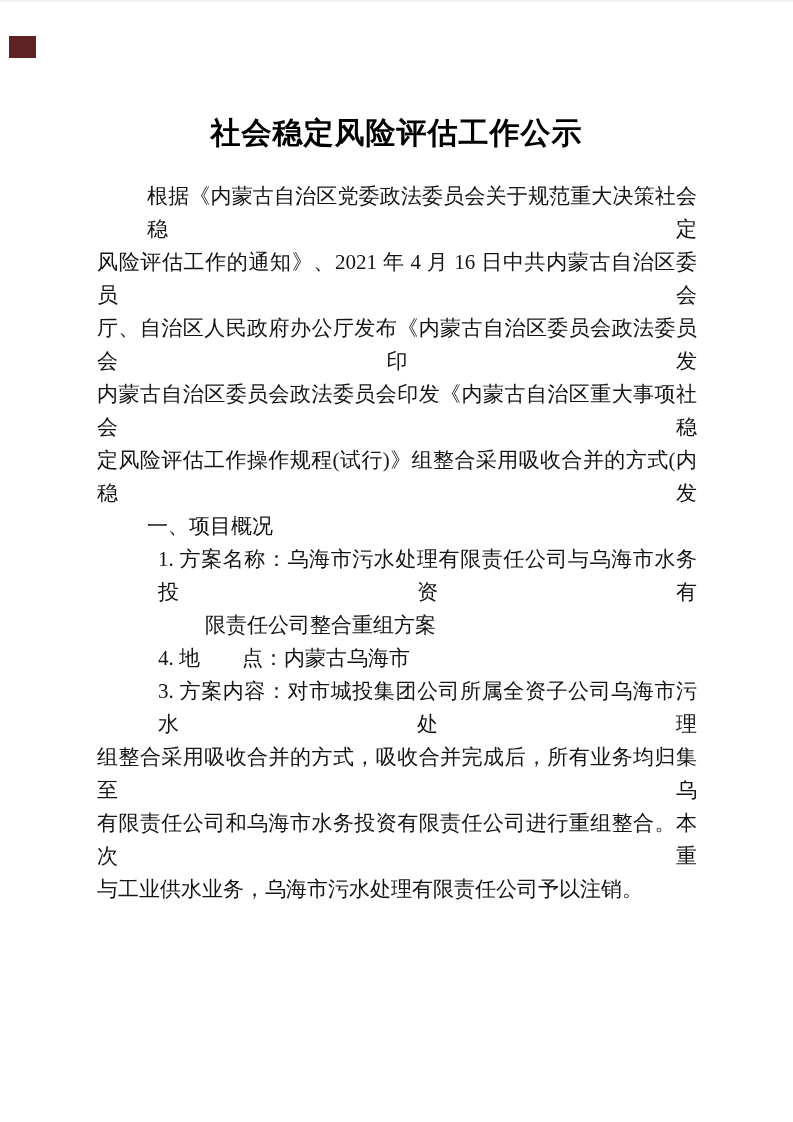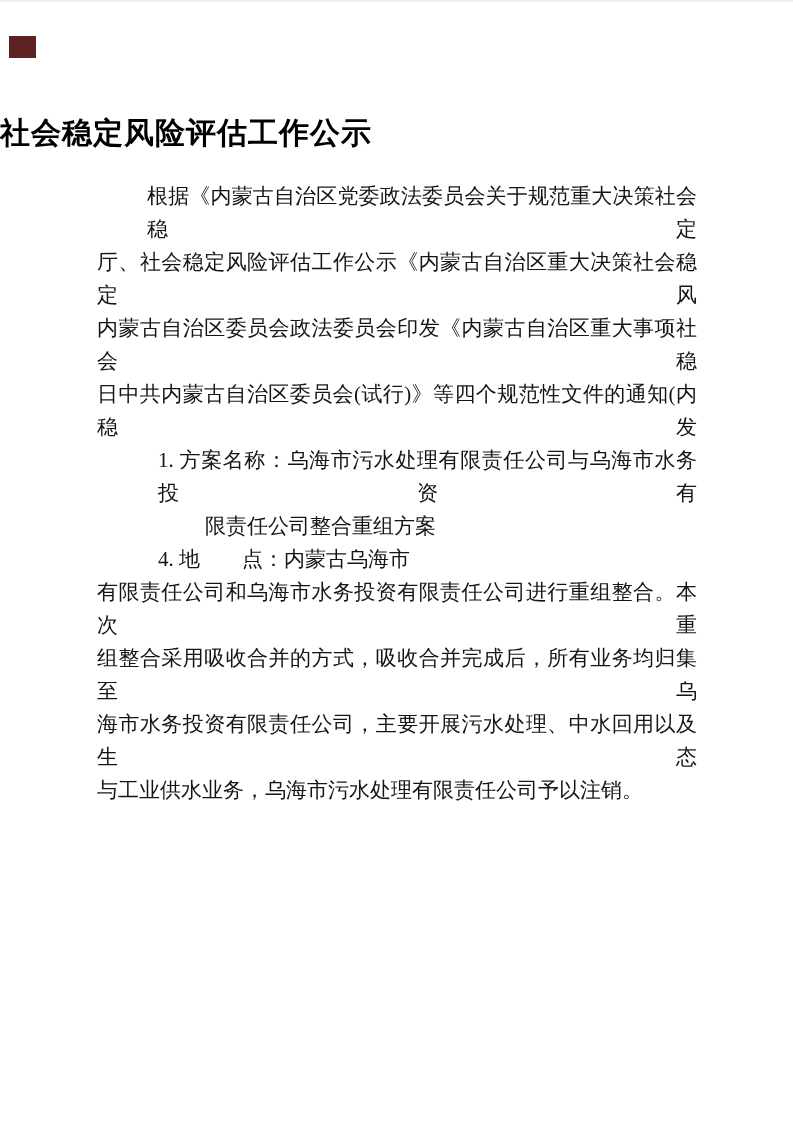--- a/index.html
+++ b/index.html
@@ -17,20 +17,21 @@
   .corner-mark {
     position: absolute;
     left: 9px;
     top: 34px;
     width: 27px;
     height: 22px;
     background: #5e2222;
   }
   .doc-title {
     margin: 112px 0 0 0;
+    text-align: center;
     font-size: 30px;
     font-weight: bold;
     line-height: 38px;
     color: #000000;
     letter-spacing: 1px;
   }
   .content {
     margin: 28px 96px 0 97px; 
     font-size: 21px;
     line-height: 33px;
@@ -48,25 +49,27 @@
 </head>
 <body>
 
 <div class="page" style="background: rgb(255, 255, 255); color: rgb(20, 20, 20);">
   <div class="corner-mark" style="background: rgb(94, 34, 34);"></div>
 
   <h1 class="doc-title" style="color: rgb(0, 0, 0);">社会稳定风险评估工作公示</h1>
 
   <div class="content">
     <div class="line j i2">根据《内蒙古自治区党委政法委员会关于规范重大决策社会稳定</div>
-    <div class="line j">厅、社会稳定风险评估工作公示《内蒙古自治区重大决策社会稳定风</div>
+    <div class="line j">风险评估工作的通知》、2021 年 4 月 16 日中共内蒙古自治区委员会</div>
+    <div class="line j">厅、自治区人民政府办公厅发布《内蒙古自治区委员会政法委员会印发</div>
     <div class="line j">内蒙古自治区委员会政法委员会印发《内蒙古自治区重大事项社会稳</div>
-    <div class="line j">日中共内蒙古自治区委员会(试行)》等四个规范性文件的通知(内稳发</div>
+    <div class="line j">定风险评估工作操作规程(试行)》组整合采用吸收合并的方式(内稳发</div>
+    <div class="line i2">一、项目概况</div>
     <div class="line j i2n">1. 方案名称：乌海市污水处理有限责任公司与乌海市水务投资有</div>
     <div class="line hang">限责任公司整合重组方案</div>
     <div class="line i2n">4. 地　　点：内蒙古乌海市</div>
+    <div class="line j i2n">3. 方案内容：对市城投集团公司所属全资子公司乌海市污水处理</div>
+    <div class="line j">组整合采用吸收合并的方式，吸收合并完成后，所有业务均归集至乌</div>
     <div class="line j">有限责任公司和乌海市水务投资有限责任公司进行重组整合。本次重</div>
-    <div class="line j">组整合采用吸收合并的方式，吸收合并完成后，所有业务均归集至乌</div>
-    <div class="line j">海市水务投资有限责任公司，主要开展污水处理、中水回用以及生态</div>
     <div class="line">与工业供水业务，乌海市污水处理有限责任公司予以注销。</div>
 
   </div>
 </div>
 
 </body></html>

